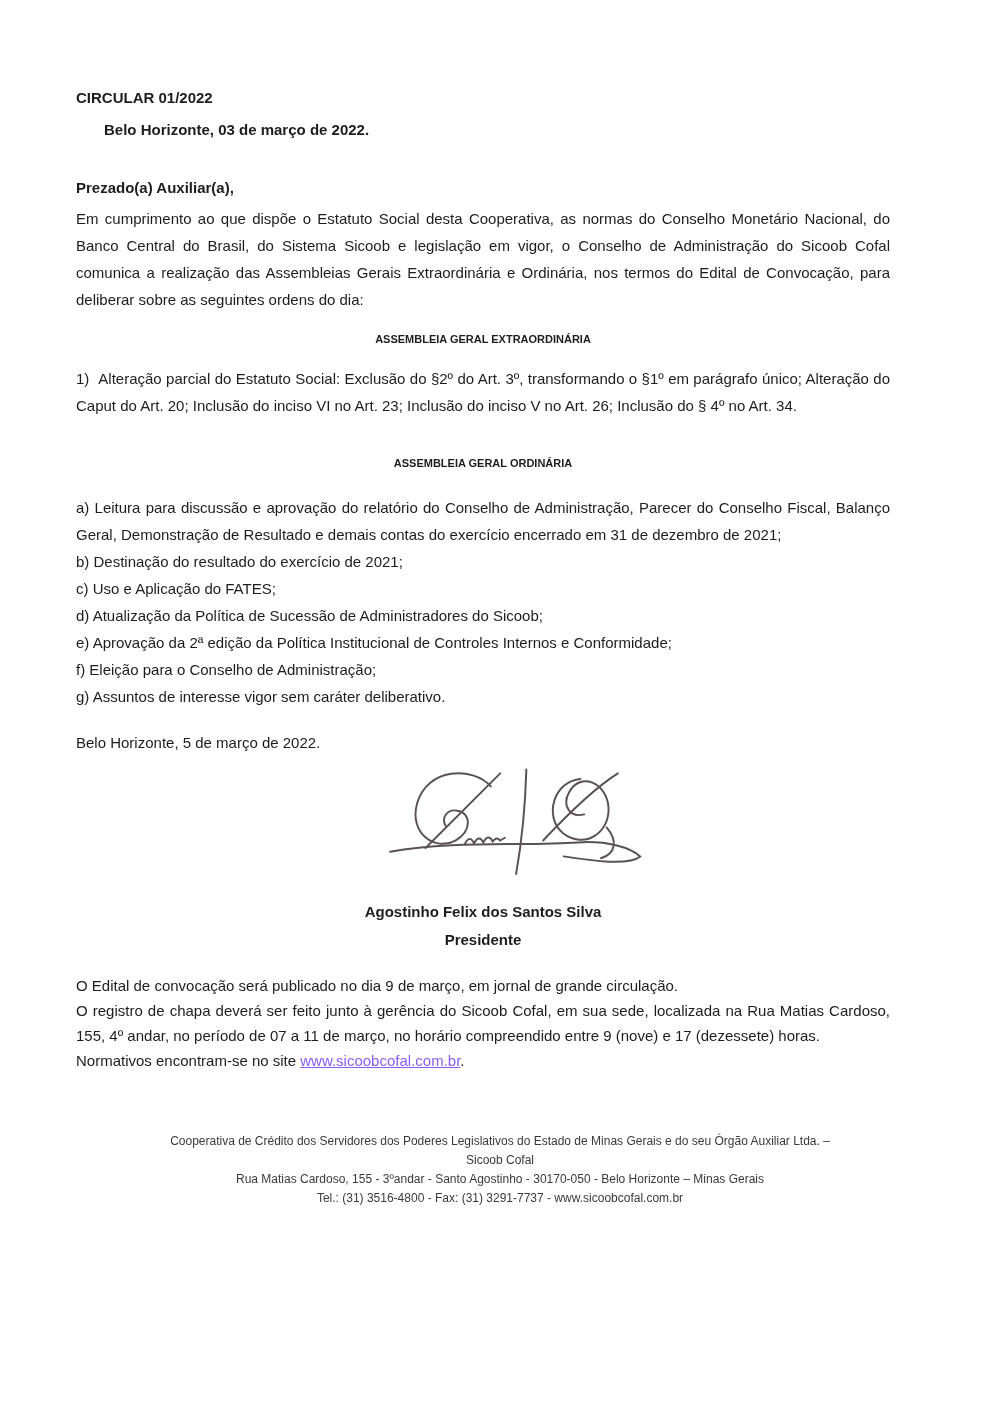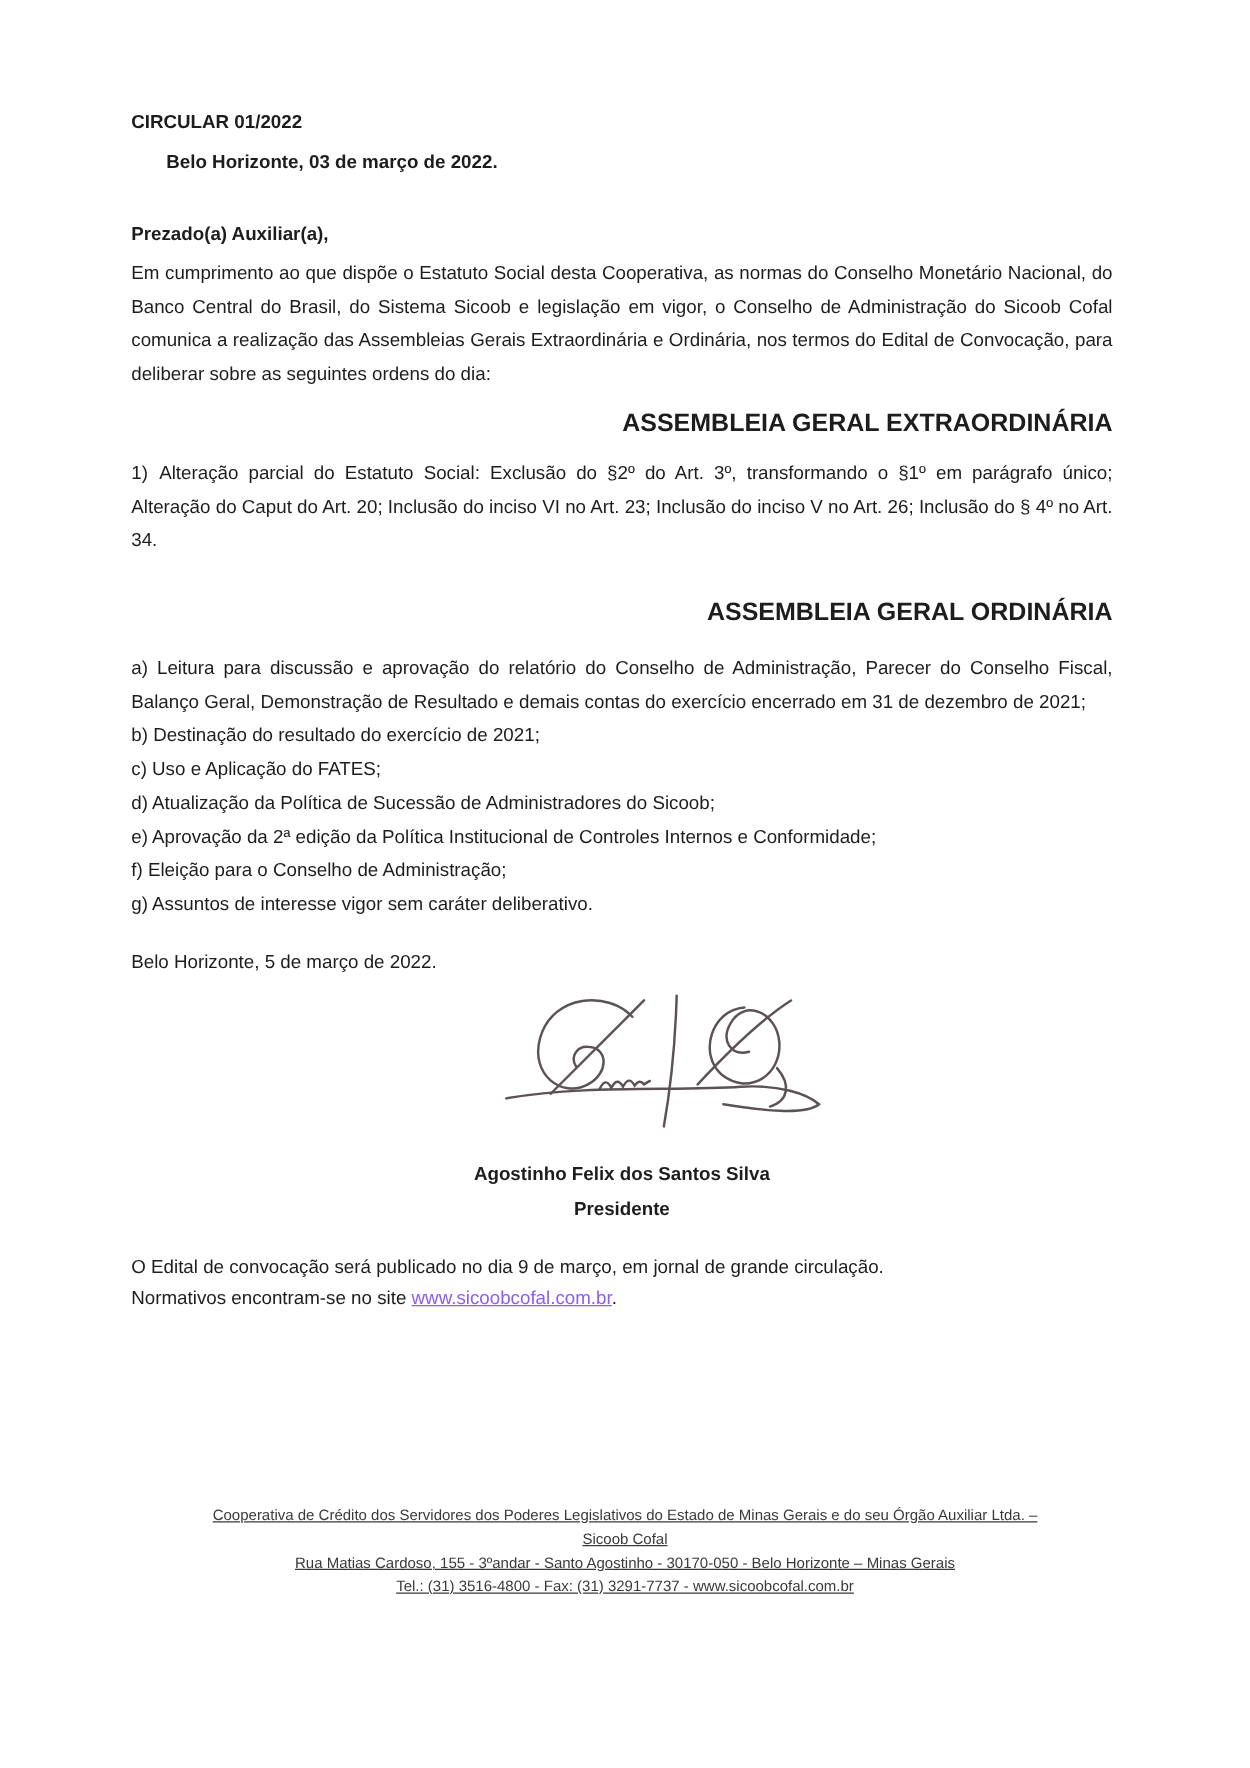--- a/index.html
+++ b/index.html
@@ -6,30 +6,30 @@
   body{
     width:1000px;height:1414px;
     background:#ffffff;
     font-family:"Liberation Sans","DejaVu Sans",sans-serif;
     color:#1d1d1d;
     overflow:hidden;
     position:relative;
   }
   .page{
     position:absolute;inset:0;
-    padding:84px 110px 0 105px;
+    padding:84px 110px 0 76px;
     box-sizing:border-box;
   }
   p,div{margin:0;}
   .line{font-size:15px;line-height:27px;color:#1d1d1d;}
   .b{font-weight:bold;}
   .center{text-align:center;}
   .just{text-align:justify;}
   .heading{
-    font-size:20px;font-weight:bold;text-align:right;line-height:27px;
+    font-size:11px;font-weight:bold;text-align:center;line-height:27px;
   }
   #date-line{margin-top:5px;margin-left:28px;}
   #salutation{margin-top:31px;}
   #intro-paragraph{margin-top:4px;}
   #heading-extraordinary{margin-top:13px;}
   #extraordinary-item{margin-top:12px;}
   #item1-marker{display:inline-block;margin-right:9px;}
   #heading-ordinary{margin-top:31px;}
   #ordinary-items{margin-top:17px;}
   #signature-date{margin-top:19px;}
@@ -47,26 +47,25 @@
   #closing-block{margin-top:20px;}
   #closing-block .line{line-height:25px;}
   a.doc-link{
     color:#8b5cf6;
     text-decoration:underline;
     cursor:pointer;
   }
   .footer{
     position:absolute;
     left:70px;right:70px;
-    top:1203px;
+    top:1132px;
     text-align:center;
     font-size:12px;
     line-height:19px;
     color:#3a3a3a;
-    text-decoration:underline;
   }
 </style>
 </head>
 <body>
 
 <div class="page">
 
   <p class="line b">CIRCULAR 01/2022</p>
 
   <p id="date-line" class="line b">Belo Horizonte, 03 de março de 2022.</p>
@@ -114,20 +113,21 @@
         <path d="M 236 68 C 248 82, 246 96, 230 101"></path>
       </g>
     </svg>
   </div>
 
   <p id="signer-name" class="line b center">Agostinho Felix dos Santos Silva</p>
   <p id="signer-title" class="line b center">Presidente</p>
 
   <div id="closing-block">
     <p class="line">O Edital de convocação será publicado no dia 9 de março, em jornal de grande circulação.</p>
+    <p class="line just">O registro de chapa deverá ser feito junto à gerência do Sicoob Cofal, em sua sede, localizada na Rua Matias Cardoso, 155, 4º andar, no período de 07 a 11 de março, no horário compreendido entre 9 (nove) e 17 (dezessete) horas.</p>
     <p class="line"><span>Normativos encontram-se no site </span><a class="doc-link">www.sicoobcofal.com.br</a><span>.</span></p>
   </div>
 
 </div>
 
 <div class="footer">
   <div>Cooperativa de Crédito dos Servidores dos Poderes Legislativos do Estado de Minas Gerais e do seu Órgão Auxiliar Ltda. –</div>
   <div>Sicoob Cofal</div>
   <div>Rua Matias Cardoso, 155 - 3ºandar - Santo Agostinho - 30170-050 - Belo Horizonte – Minas Gerais</div>
   <div>Tel.: (31) 3516-4800 - Fax: (31) 3291-7737 - www.sicoobcofal.com.br</div>

